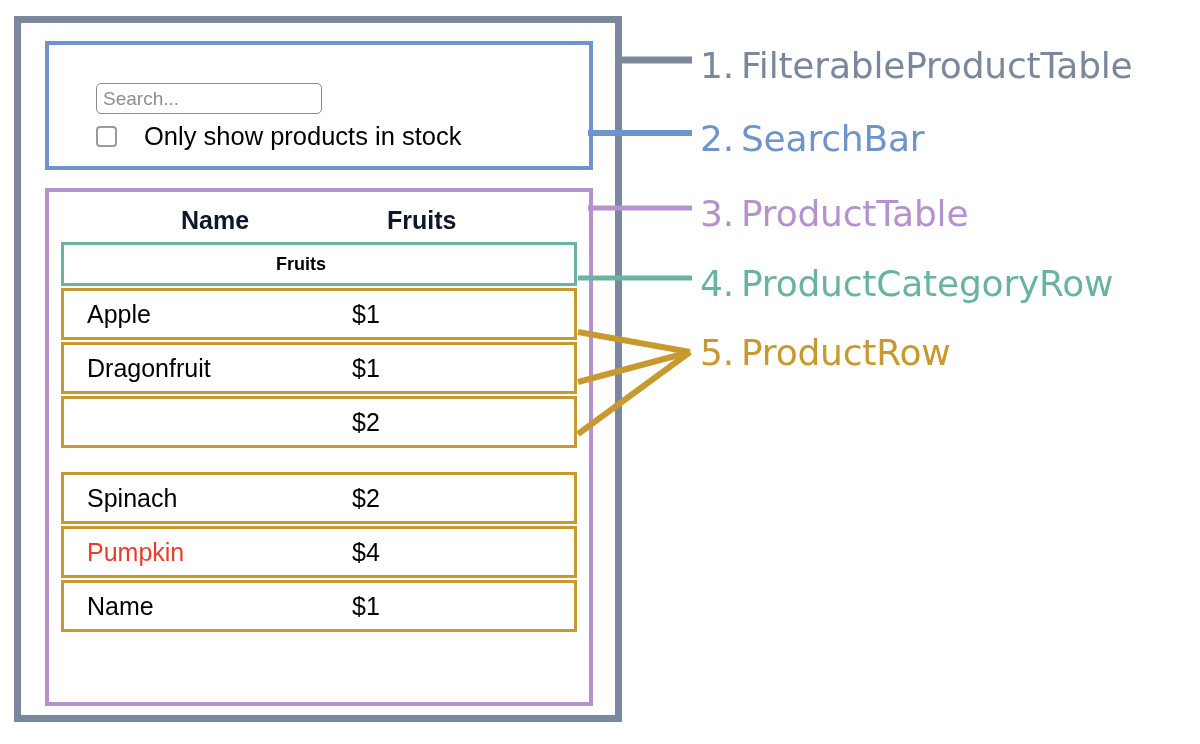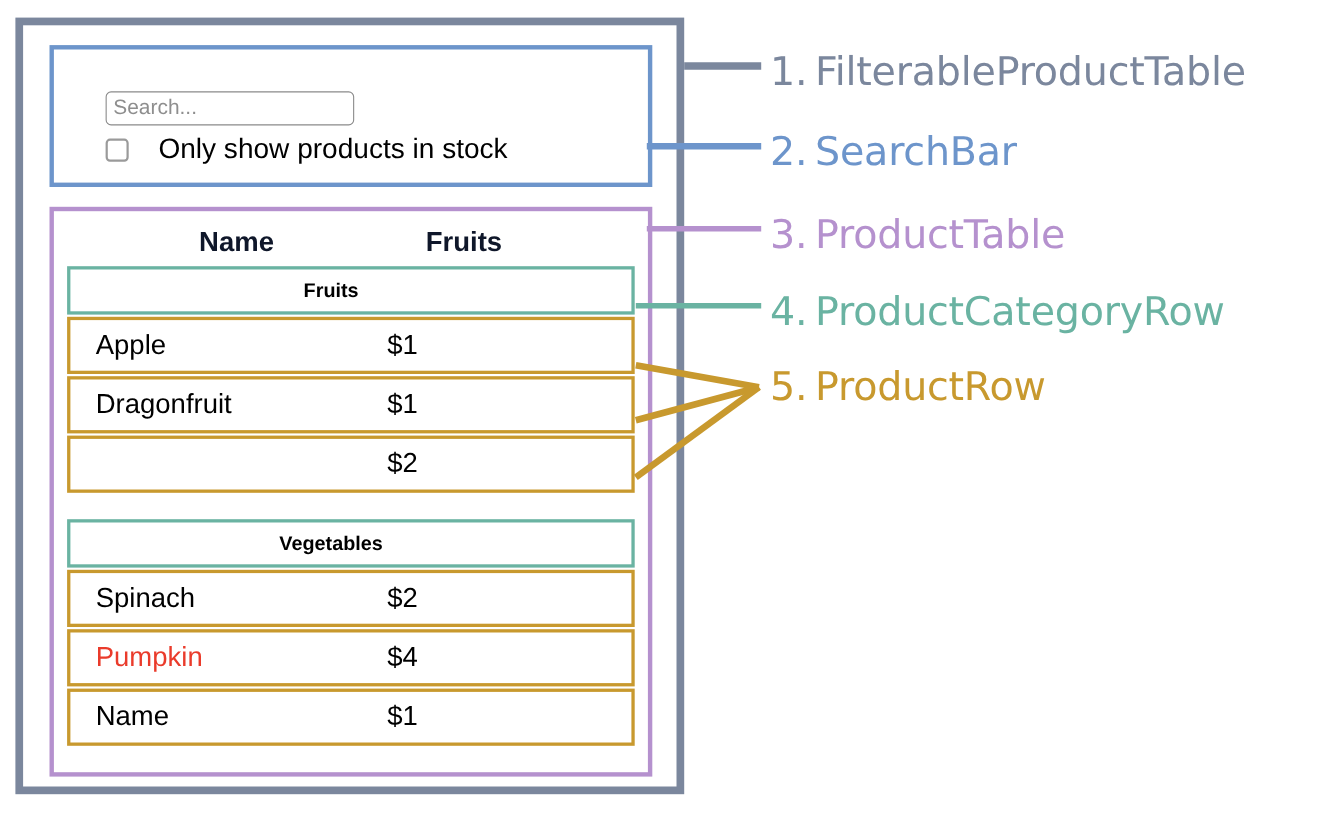--- a/index.html
+++ b/index.html
@@ -205,23 +205,20 @@
           <span class="p-price">$1</span>
         </div>
         <div class="product-row">
           <span class="p-name">Dragonfruit</span>
           <span class="p-price">$1</span>
         </div>
         <div class="product-row">
           <span class="p-price">$2</span>
         </div>
         <div class="group-gap"></div>
-        <div class="category-row">
-          <span class="cat-label">Vegetables</span>
-        </div>
         <div class="product-row">
           <span class="p-name">Spinach</span>
           <span class="p-price">$2</span>
         </div>
         <div class="product-row">
           <span class="p-name out-of-stock">Pumpkin</span>
           <span class="p-price">$4</span>
         </div>
         <div class="product-row">
           <span class="p-name">Name</span>

